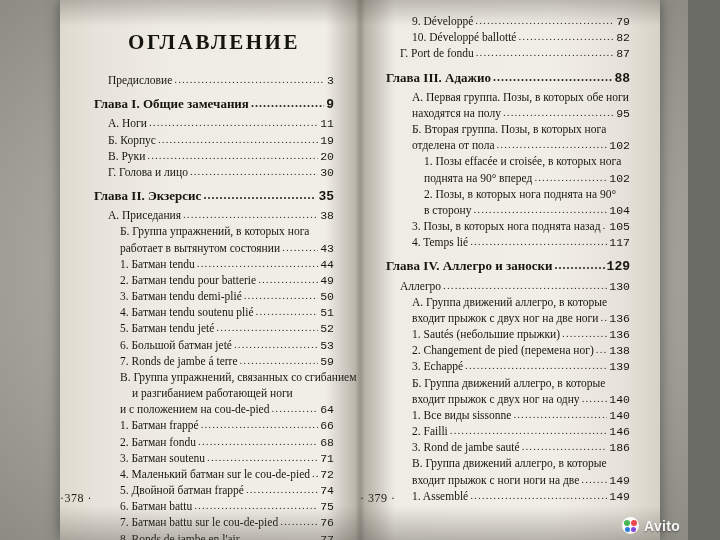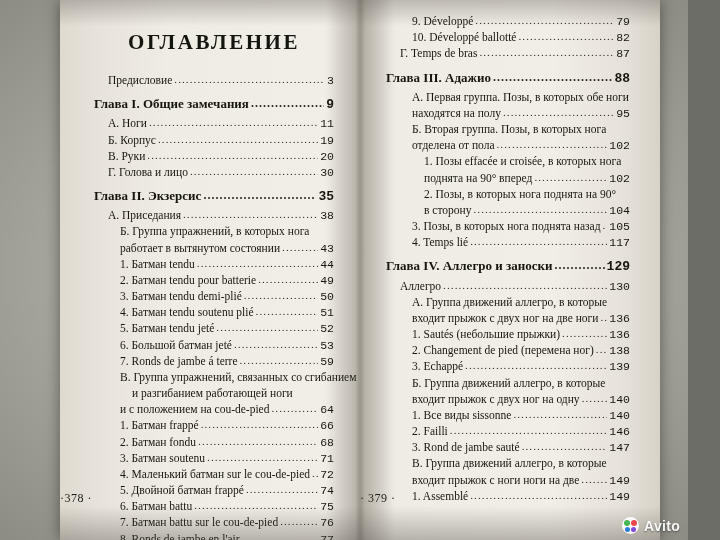--- a/index.html
+++ b/index.html
@@ -336,21 +336,21 @@
             <span class="label">9. Développé</span>
             <span class="dots">..........................................................................................</span>
             <span class="pg">79</span>
           </div>
           <div class="row lvl2">
             <span class="label">10. Développé ballotté</span>
             <span class="dots">..........................................................................................</span>
             <span class="pg">82</span>
           </div>
           <div class="row lvl1">
-            <span class="label">Г. Temps de bras</span>
+            <span class="label">Г. Port de fondu</span>
             <span class="dots">..........................................................................................</span>
             <span class="pg">87</span>
           </div>
           <div class="row lvl0 chapter">
             <span class="label">Глава III. Адажио</span>
             <span class="dots">..........................................................................................</span>
             <span class="pg">88</span>
           </div>
           <div class="wrap lvl1">А. Первая группа. Позы, в которых обе ноги</div>
           <div class="row lvl2">
@@ -429,21 +429,21 @@
             <span class="pg">140</span>
           </div>
           <div class="row lvl2">
             <span class="label">2. Failli</span>
             <span class="dots">..........................................................................................</span>
             <span class="pg">146</span>
           </div>
           <div class="row lvl2">
             <span class="label">3. Rond de jambe sauté</span>
             <span class="dots">..........................................................................................</span>
-            <span class="pg">147</span>
+            <span class="pg">186</span>
           </div>
           <div class="wrap lvl1">В. Группа движений аллегро, в которые</div>
           <div class="row lvl2">
             <span class="label">входит прыжок с ноги ноги на две</span>
             <span class="dots">..........................................................................................</span>
             <span class="pg">149</span>
           </div>
           <div class="row lvl2">
             <span class="label">1. Assemblé</span>
             <span class="dots">..........................................................................................</span>

